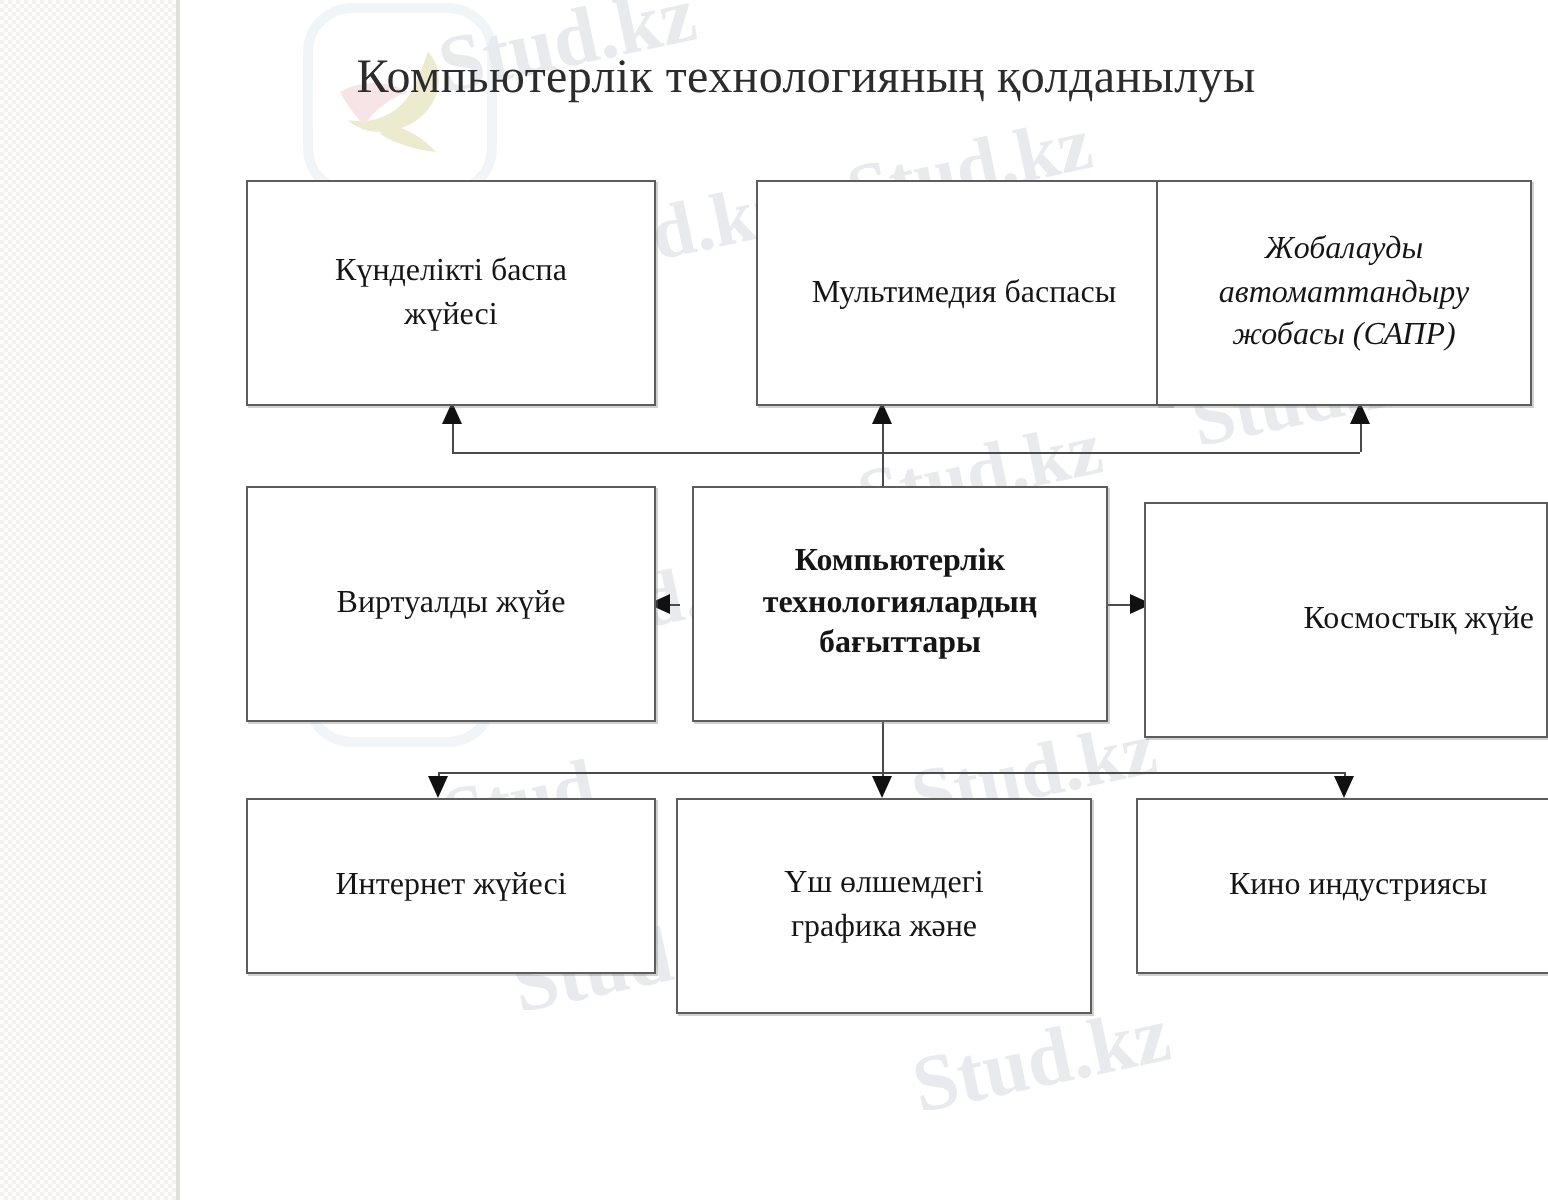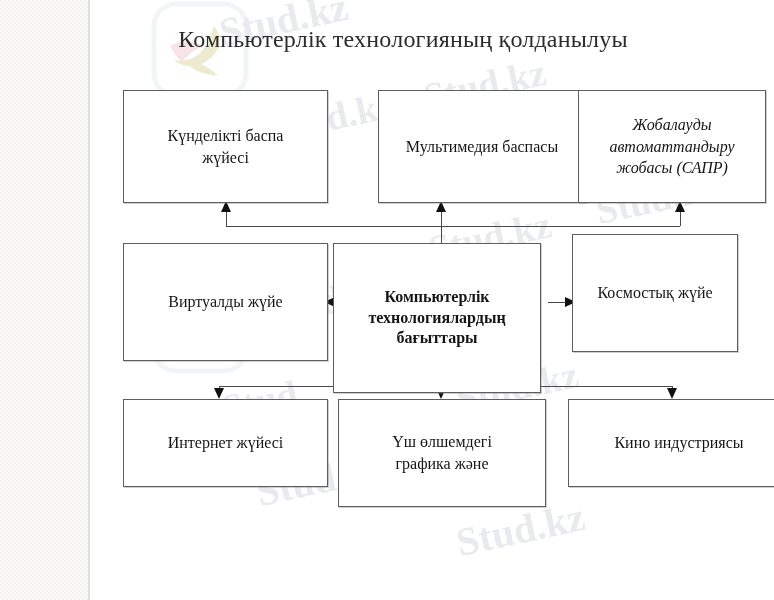--- a/index.html
+++ b/index.html
@@ -195,33 +195,33 @@
         <span class="txt">Мультимедия баспасы</span>
       </div>
       <div class="box" style="left: 578px; top: 90px; width: 188px; height: 113px; border-color: rgb(93, 93, 93); font-style: italic;">
         <span class="txt">Жобалауды
 автоматтандыру
 жобасы (САПР)</span>
       </div>
       <div class="box" style="left: 123px; top: 243px; width: 205px; height: 118px; border-color: rgb(93, 93, 93);">
         <span class="txt">Виртуалды жүйе</span>
       </div>
-      <div class="box" style="left: 572px; top: 234px; width: 166px; height: 118px; border-color: rgb(93, 93, 93);">
+      <div class="box" style="left: 572px; top: 251px; width: 202px; height: 118px; border-color: rgb(93, 93, 93); text-align: right;">
         <span class="txt">Космостық жүйе</span>
       </div>
       <div class="box" style="left: 123px; top: 399px; width: 205px; height: 88px; border-color: rgb(93, 93, 93);">
         <span class="txt">Интернет жүйесі</span>
       </div>
       <div class="box" style="left: 338px; top: 399px; width: 208px; height: 108px; border-color: rgb(93, 93, 93);">
         <span class="txt">Үш өлшемдегі
 графика және</span>
       </div>
       <div class="box" style="left: 568px; top: 399px; width: 222px; height: 88px; border-color: rgb(93, 93, 93);">
         <span class="txt">Кино индустриясы</span>
       </div>
-      <div class="box center-node" style="left: 333px; top: 243px; width: 208px; height: 150px; border-color: rgb(93, 93, 93);">
+      <div class="box center-node" style="left: 346px; top: 243px; width: 208px; height: 118px; border-color: rgb(93, 93, 93);">
         <span class="txt">Компьютерлік
 технологиялардың
 бағыттары</span>
       </div>
     </div>
 
 </div>
 
 </body></html>

